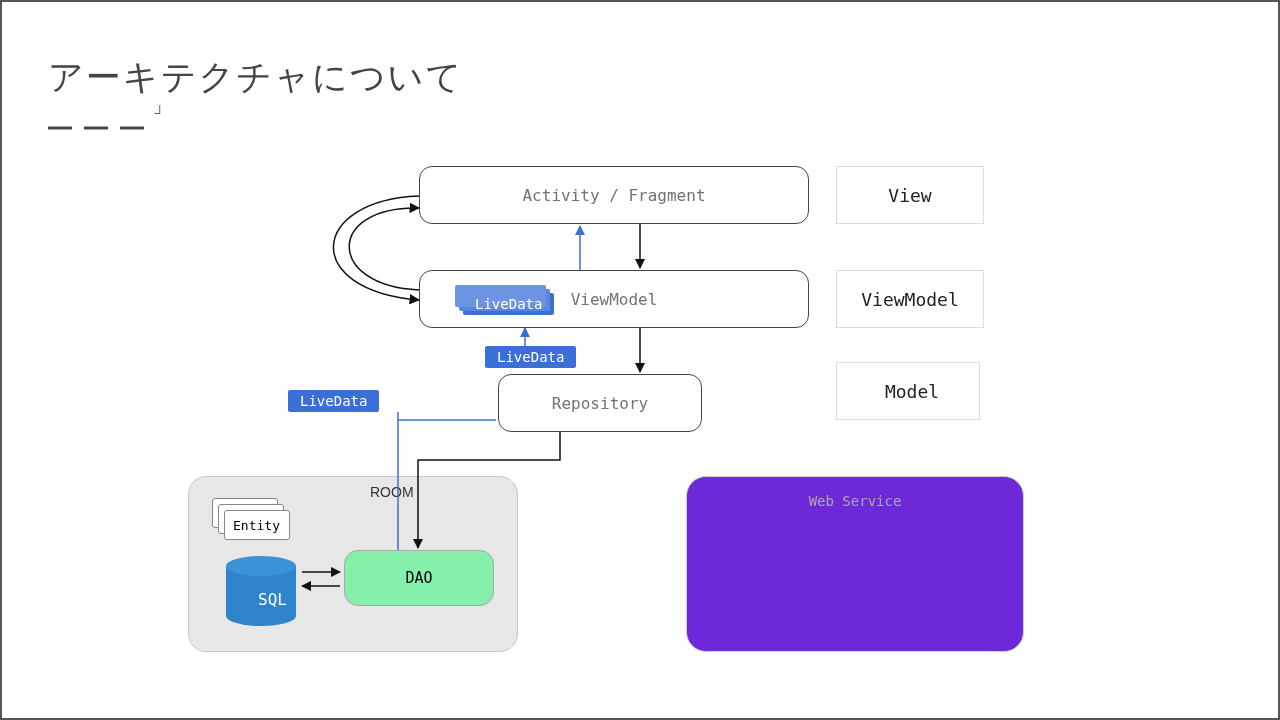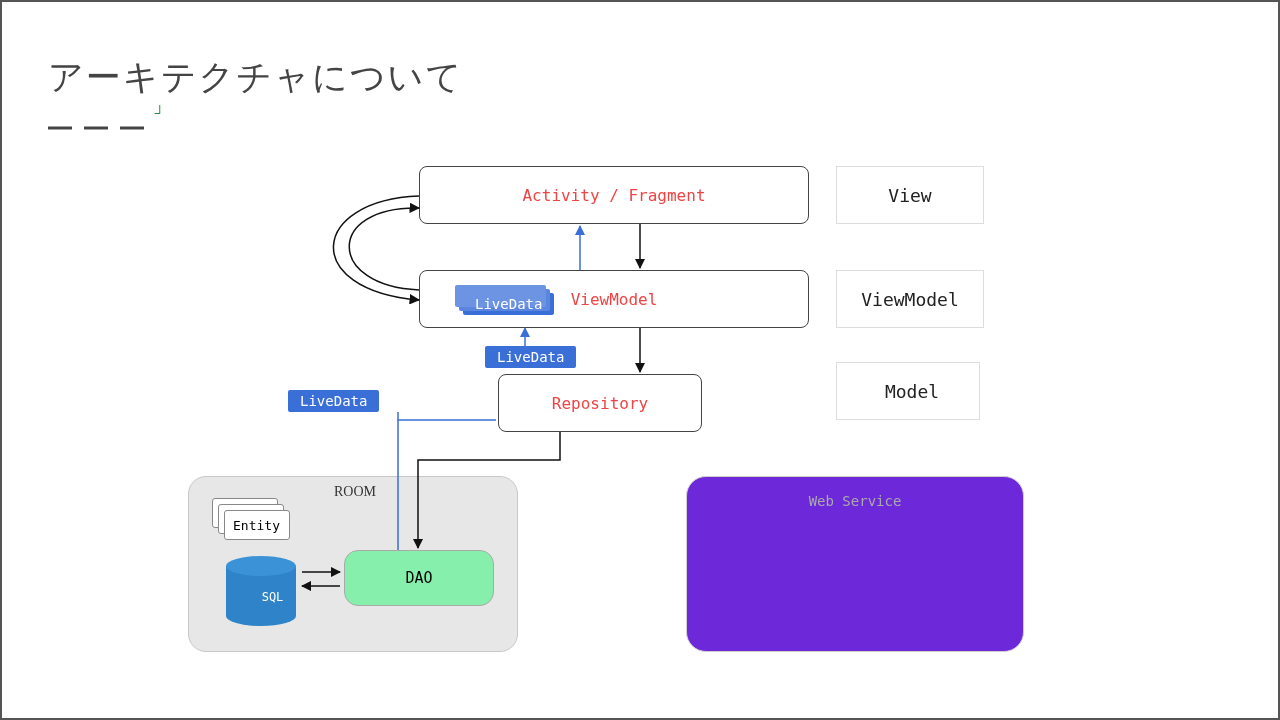--- a/index.html
+++ b/index.html
@@ -4,40 +4,40 @@
 <style>
   * { box-sizing: border-box; margin: 0; padding: 0; }
   html, body { width: 1280px; height: 720px; font-family: "Hiragino Kaku Gothic Pro", "Meiryo", sans-serif; }
   body { position: relative; background: #fff; }
   .frame { position: absolute; inset: 0; border: 2px solid #555; }
   .title { position: absolute; left: 48px; top: 54px; font-size: 35px; color: #444; font-weight: 400; letter-spacing: 2px; }
   .title-decor { position: absolute; left: 48px; top: 120px; }
   .decor-mark { position: absolute; left: 155px; top: 105px; color: #2a8a4a; font-size: 14px; }
 
   
-  .box { position: absolute; background: #fff; border: 1px solid #444; border-radius: 8px; display: flex; align-items: center; justify-content: center; font-family: "Menlo","Consolas",monospace; font-size: 16px; color: #ef4444; }
+  .box { position: absolute; background: #fff; border: 1px solid #444; border-radius: 13px; display: flex; align-items: center; justify-content: center; font-family: "Menlo","Consolas",monospace; font-size: 16px; color: #737373; }
   .label-box { position: absolute; background: #fff; border: 1px solid #ddd; display: flex; align-items: center; justify-content: center; font-family: "Menlo","Consolas",monospace; font-size: 18px; color: #222; }
 
   .tag { position: absolute; background: #3b6fd8; color: #fff; font-family: "Menlo","Consolas",monospace; font-size: 14px; padding: 3px 12px; border-radius: 2px; }
   .tag-stack::before, .tag-stack::after { content: ""; position: absolute; background: #5a86df; border-radius: 2px; z-index: -1; }
   .tag-stack { z-index: 5; }
   .tag-stack::before { inset: 0; transform: translate(-4px,-4px); }
   .tag-stack::after  { inset: 0; transform: translate(-8px,-8px); background: #6d94e3; }
 
   .room { position: absolute; background: #e7e7e7; border: 1px solid #c8c8c8; border-radius: 18px; }
-  .room-label { position: absolute; font-family: Liberation Serif, serif; font-size: 14px; color: #333; }
+  .room-label { position: absolute; font-family: Liberation Sans, sans-serif; font-size: 14px; color: #333; margin-left: 36px; }
 
   .entity-stack { position: absolute; }
   .entity-card { position: absolute; width: 66px; height: 30px; background: #fff; border: 1px solid #888; border-radius: 3px; font-family: "Menlo","Consolas",monospace; font-size: 13px; display: flex; align-items: center; padding-left: 8px; }
 
   .cyl { position: absolute; width: 70px; }
   .cyl-top { width: 70px; height: 20px; background: #3b92d6; border-radius: 50%; position: absolute; top: 0; left: 0; z-index: 3; }
   .cyl-body { width: 70px; height: 50px; background: #2f84c9; position: absolute; top: 10px; left: 0; z-index: 2; }
   .cyl-bottom { width: 70px; height: 20px; background: #2f84c9; border-radius: 50%; position: absolute; top: 50px; left: 0; z-index: 2; }
-  .cyl-txt { position: absolute; top: 34px; width: 93px; text-align: center; color: #fff; font-family: "Menlo","Consolas",monospace; font-size: 12px; z-index: 4; }
+  .cyl-txt { position: absolute; top: 34px; width: 93px; text-align: center; color: #fff; font-family: "Menlo","Consolas",monospace; font-size: 16px; z-index: 4; }
 
   .dao-box { position: absolute; background: #86efac; border: 1px solid #aaa; border-radius: 14px; display: flex; align-items: center; justify-content: center; font-family: "Menlo","Consolas",monospace; font-size: 15px; }
 
   .web { position: absolute; background: #6d28d9; border: 1px solid #d0d0d0; border-radius: 20px; }
   .web-label { position: absolute; width: 100%; text-align: center; font-family: "Menlo","Consolas",monospace; font-size: 14px; color: #aaa; top: 16px; }
   svg.arrows { position: absolute; inset: 0; width: 1280px; height: 720px; pointer-events: none; overflow: visible; }
 </style>
 </head>
 <body>
 <div class="frame"></div>

